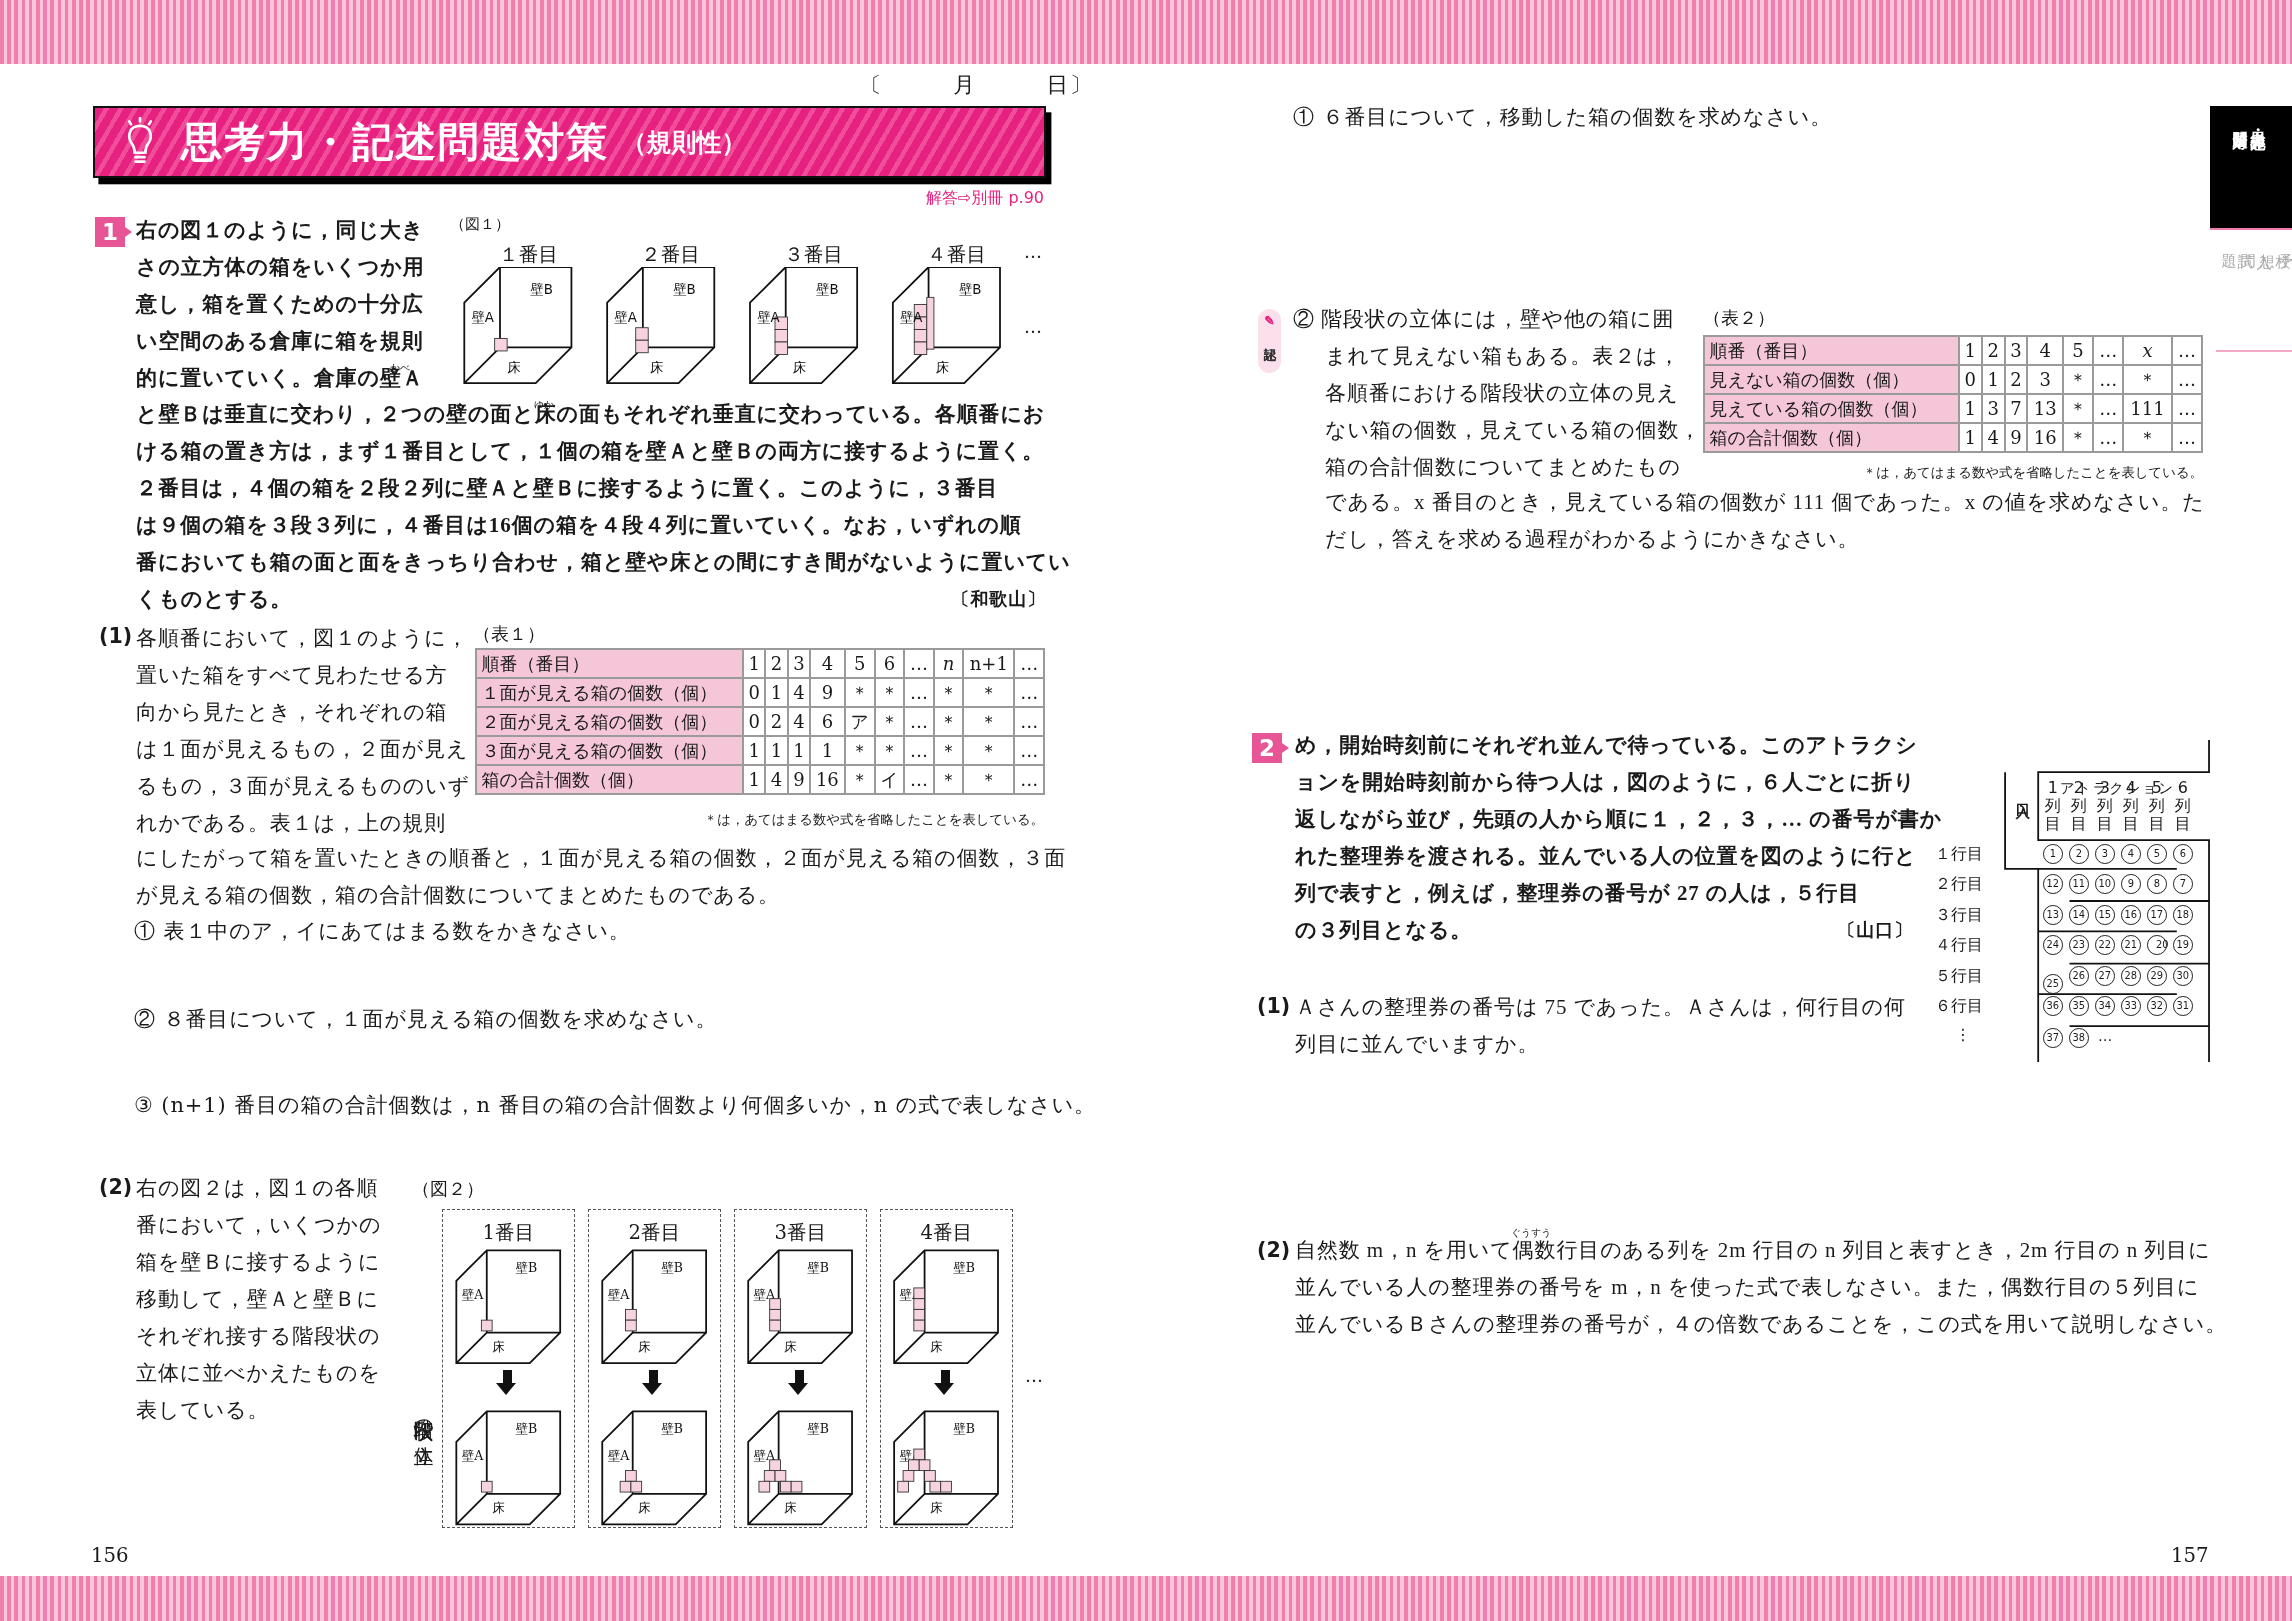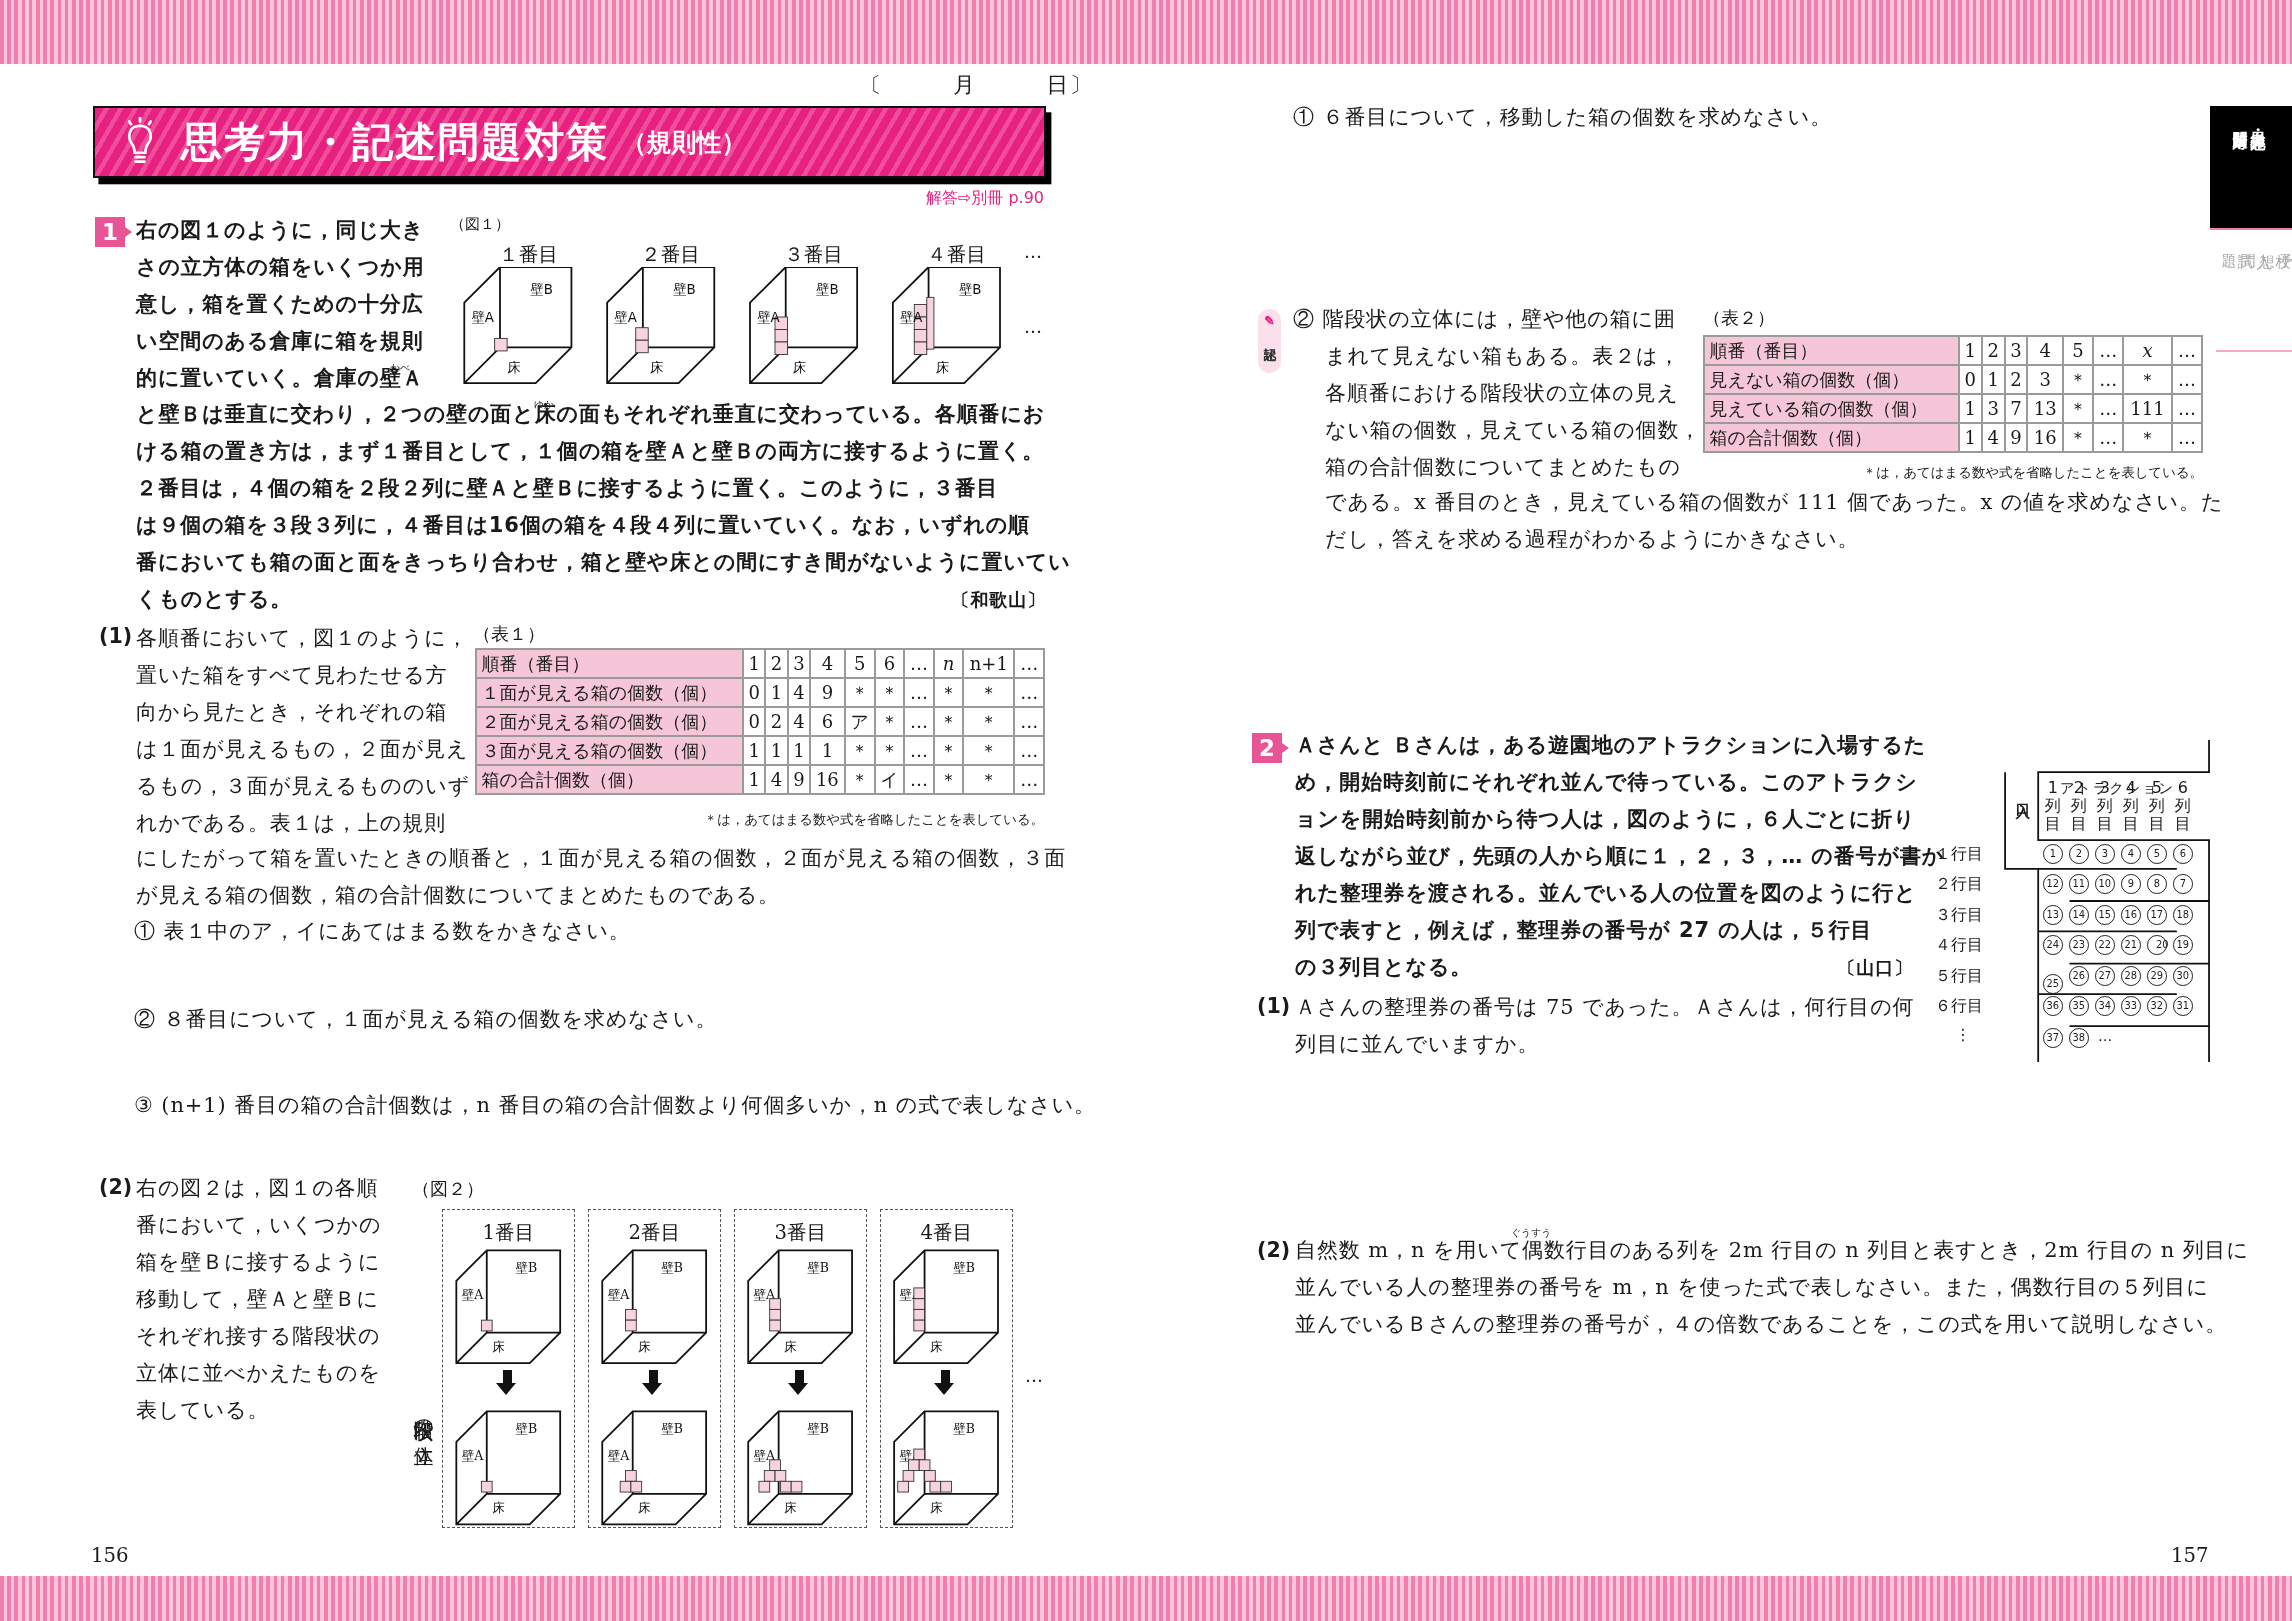--- a/index.html
+++ b/index.html
@@ -24,21 +24,21 @@
   .title-sub { color: #fff; font-size: 25px; font-weight: bold; margin-left: 12.5px; }
   .answer-ref { left: 851px; top: 188px; width: 193px; text-align: right; color: #e6217f; font-size: 16px; }
 
   .qnum { display: inline-flex; align-items: center; justify-content: center; width: 30px; height: 30px;
     background: #e85597; color: #fff; font-weight: bold; font-size: 23px; position: absolute; }
   .qnum::after { content: ""; position: absolute; right: -7.2px; top: 9.9px; border-left: 7.2px solid #e85597;
     border-top: 5.4px solid transparent; border-bottom: 5.4px solid transparent; }
 
   .para { position: absolute; font-size: 21px; line-height: 37px; letter-spacing: 0.9px; }
   .bold { font-weight: bold; font-family: "DejaVu Sans", "Liberation Sans", sans-serif; }
-  .line { display: block; white-space: nowrap; }
+  .line { display: block; white-space: nowrap; font-family: Liberation Serif, serif; }
   .src { float: right; font-size: 18px; }
 
   
   .fig-label { font-size: 15px; }
 
   
   table.data { border-collapse: separate; border-spacing: 2.7px; background: #9a9a9a; font-size: 18px; }
   table.data td { background: #fff; text-align: center; height: 27px; padding: 0 3.6px; font-size: 18px; }
   table.data td.hd { background: #f5c6d8; text-align: left; padding-left: 4.5px; white-space: nowrap; }
   .note { font-size: 13.4px; text-align: right; }
@@ -439,21 +439,20 @@
     </table>
 </div>
 <div class="abs note" style="left:1755px; top:464px; width:448px;">＊は，あてはまる数や式を省略したことを表している。</div>
 <div class="para" style="left:1325px; top:484px; width:896px;">
   <span class="line">である。x 番目のとき，見えている箱の個数が 111 個であった。x の値を求めなさい。た</span>
   <span class="line">だし，答えを求める過程がわかるようにかきなさい。</span>
 </div>
 
 <div class="qnum sans" style="left:1252px; top:733px;">2</div>
 <div class="para bold" style="left:1295px; top:727px; width:618px;">
-  <span class="line">Ａさんと Ｂさんは，ある遊園地のアトラクションに入場するた</span>
   <span class="line">め，開始時刻前にそれぞれ並んで待っている。このアトラクシ</span>
   <span class="line">ョンを開始時刻前から待つ人は，図のように，６人ごとに折り</span>
   <span class="line">返しながら並び，先頭の人から順に１，２，３，… の番号が書か</span>
   <span class="line">れた整理券を渡される。並んでいる人の位置を図のように行と</span>
   <span class="line">列で表すと，例えば，整理券の番号が 27 の人は，５行目</span>
   <span class="line"><span>の３列目となる。</span><span class="src">〔山口〕</span></span>
 </div>
 
 <div class="abs queue">
   <div class="abs" style="left:134px; top:7.2px; font-size:14.3px; letter-spacing:1.8px;margin-top:32px;">アトラクション</div>

